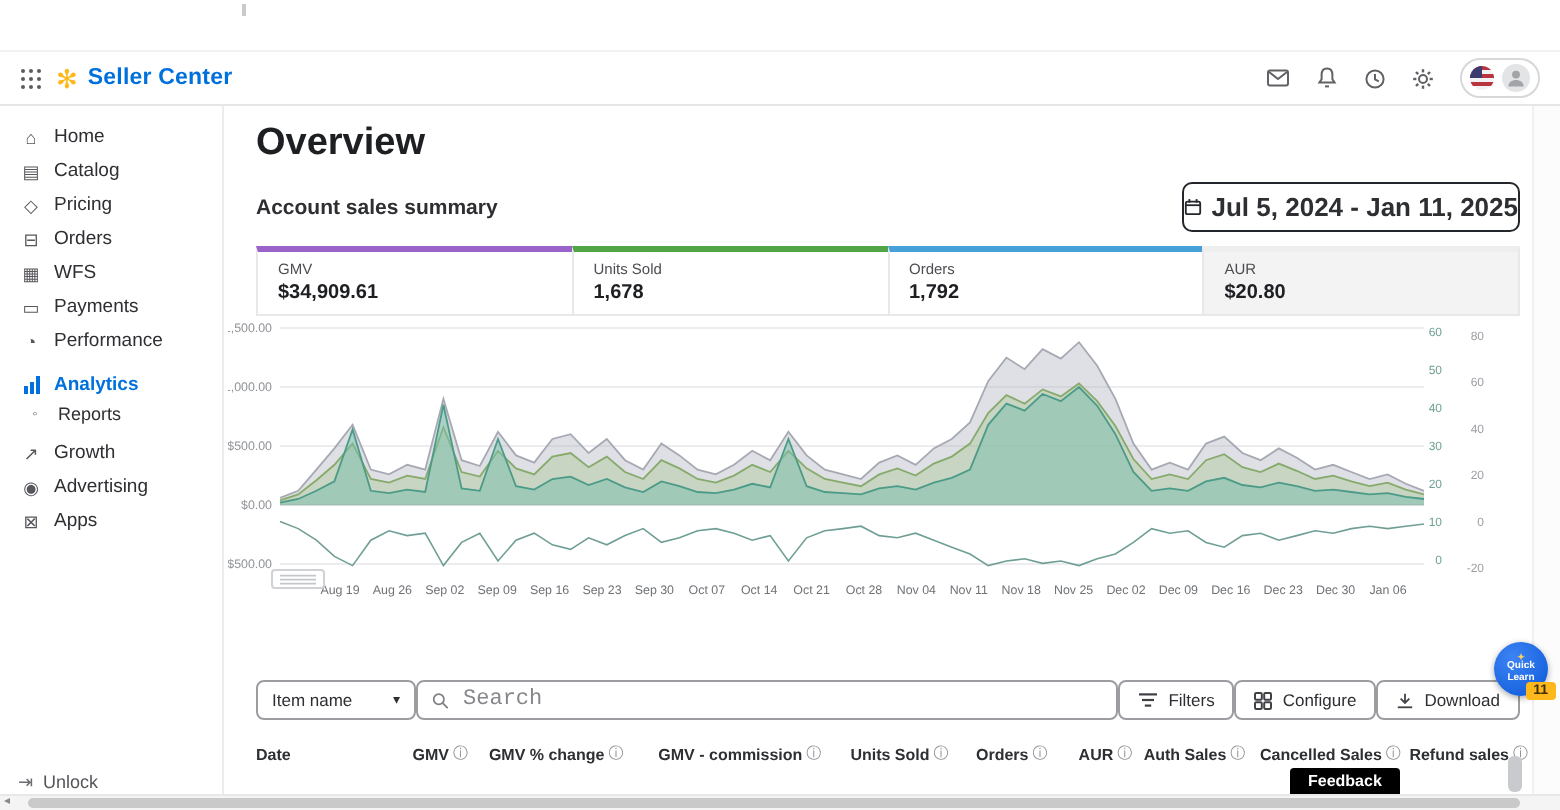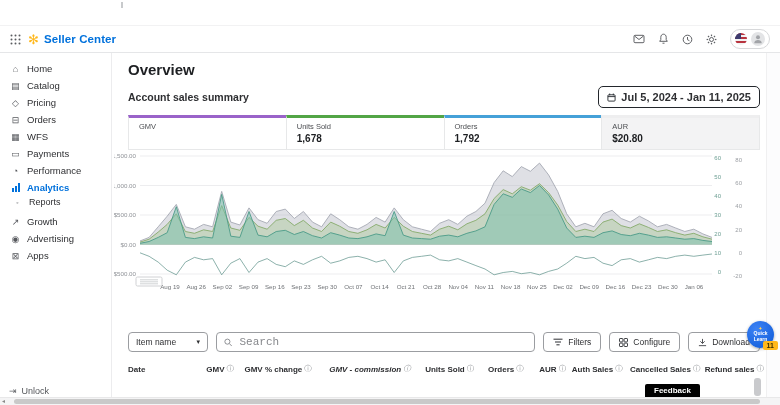--- a/index.html
+++ b/index.html
@@ -28,36 +28,36 @@
   .nav-item .glyph{width:11px;font-size:9px;color:#56585d;text-align:center;flex:none;}
   .nav-item.active{color:#0071dc;font-weight:bold;}
   .nav-item.sub{padding:1px 0 1px 12px;font-size:9px;}
   .nav-item.sub .glyph{font-size:7px;}
   .analytics-bars{display:inline-flex;gap:1px;align-items:flex-end;width:11px;height:9px;justify-content:center;}
   .analytics-bars i{width:2px;background:#0071dc;display:block;}
   .unlock{position:absolute;bottom:9px;left:9px;display:flex;gap:5px;font-size:9px;color:#54565a;align-items:center;cursor:pointer;}
   .unlock .glyph{font-size:9px;color:#6a6c70;}
   
   .main{flex:1;position:relative;padding-left:16px;box-sizing:border-box;background:#fff;}
-  .page-title{font-size:15px;font-weight:bold;color:#1d1f22;margin:8px 8px 0 0;}
+  .page-title{font-size:19px;font-weight:bold;color:#1d1f22;margin:8px 8px 0 0;}
   .tabs{display:flex;margin-top:4px;border-bottom:1px solid #e6e7e8;width:632px;}
   .tab{padding:5px 13px 3px;font-size:8px;font-weight:bold;letter-spacing:.5px;color:#77797e;border-bottom:3px solid transparent;cursor:pointer;white-space:nowrap;}
   .tab.active{color:#2e2f32;border-bottom-color:#0071dc;}
   .section-row{display:flex;align-items:center;justify-content:space-between;width:632px;margin-top:8px;}
   .section-title{font-size:10.5px;font-weight:bold;color:#2e2f32;}
-  .date-btn{display:flex;align-items:center;gap:5px;border:1.5px solid #23272c;border-radius:5px;padding:4px 8px;font-size:11px;font-weight:bold;color:#2e2f32;background:#fff;cursor:pointer;}
+  .date-btn{display:flex;align-items:center;gap:5px;border:1.5px solid #23272c;border-radius:5px;padding:4px 0;font-size:13px;font-weight:bold;color:#2e2f32;background:#fff;cursor:pointer;}
   .cards{display:flex;margin-top:7px;width:632px;}
   .card{flex:1;border:1px solid #e7e8e9;border-top:3px solid #e7e8e9;padding:4px 10px 5px;background:#fff;margin-left:-1px;box-sizing:border-box;cursor:pointer;}
   .card:first-child{margin-left:0;}
   .card .label{font-size:7.5px;color:#4c4e52;}
   .card .value{font-size:10px;font-weight:bold;color:#1d1f22;margin-top:2px;}
   .card.muted{background:#f3f3f4;border-top-color:#eeeeef;}
   .chart-wrap{margin-left:-14px;margin-top:2px;width:648px;height:142px;}
   .chart-wrap svg text{font-family:"Liberation Sans",sans-serif;}
-  .toolbar{display:flex;gap:8px;margin-top:38px;width:632px;align-items:center;}
+  .toolbar{display:flex;margin-top:38px;width:632px;align-items:center;}
   .select{width:80px;border:1px solid #9b9da1;border-radius:4px;height:20px;display:flex;align-items:center;justify-content:space-between;padding:0 7px;font-size:8.5px;color:#2e2f32;background:#fff;box-sizing:border-box;cursor:pointer;flex:none;}
   .caret{font-size:7px;color:#2e2f32;}
   .search{flex:1;border:1px solid #9b9da1;border-radius:4px;height:20px;display:flex;align-items:center;gap:5px;padding:0 7px;background:#fff;box-sizing:border-box;}
   .search input{border:none;outline:none;font-size:11px;color:#2e2f32;width:100%;font-family:Liberation Mono, monospace;background:transparent;}
   .search input::placeholder{color:#85878b;}
   .btn{display:flex;align-items:center;gap:5px;border:1px solid #9b9da1;border-radius:4px;height:20px;padding:0 9px;font-size:8.5px;color:#2e2f32;background:#fff;cursor:pointer;font-family:inherit;white-space:nowrap;flex:none;}
   .table-head{display:flex;width:636px;margin-top:12px;font-size:8px;font-weight:bold;color:#2e2f32;}
   .col{display:flex;gap:2px;align-items:center;justify-content:flex-end;white-space:nowrap;cursor:pointer;}
   .col.first{justify-content:flex-start;}
   .info{font-size:7.5px;color:#8f9296;font-weight:normal;cursor:pointer;}
@@ -172,21 +172,21 @@
           <span>WFS</span>
         </div>
         <div class="nav-item">
           <span class="glyph">▭</span>
           <span>Payments</span>
         </div>
         <div class="nav-item">
           <span class="glyph">◔</span>
           <span>Performance</span>
         </div>
-        <div class="nav-item active" style="">
+        <div class="nav-item active" style="margin-top: 5px;">
           <span class="analytics-bars glyph">
             <i style="height: 4px;"></i>
             <i style="height: 6px;"></i>
             <i style="height: 9px;"></i>
           </span>
           <span>Analytics</span>
         </div>
         <div class="nav-item sub">
           <span class="glyph">◦</span>
           <span>Reports</span>
@@ -223,20 +223,21 @@
             <line x1="7" y1="0.6" x2="7" y2="2.6"></line>
             <line x1="1" y1="4" x2="9" y2="4"></line>
         </svg>
         <span>Jul 5, 2024 - Jan 11, 2025</span>
       </button>
     </div>
 
     <div class="cards" id="cards">
         <div class="card" style="border-top-color: rgb(154, 99, 201);">
           <div class="label">GMV</div>
+          <div class="value">$34,909.61</div>
         </div>
         <div class="card" style="border-top-color: rgb(82, 165, 70);">
           <div class="label">Units Sold</div>
           <div class="value">1,678</div>
         </div>
         <div class="card" style="border-top-color: rgb(69, 161, 216);">
           <div class="label">Orders</div>
           <div class="value">1,792</div>
         </div>
         <div class="card muted">
@@ -351,21 +352,21 @@
           <span>Date</span>
         </div>
         <div class="col" style="flex: 8 1 0%;">
           <span>GMV</span>
           <span class="info">ⓘ</span>
         </div>
         <div class="col" style="flex: 11 1 0%;">
           <span>GMV % change</span>
           <span class="info">ⓘ</span>
         </div>
-        <div class="col" style="flex: 14 1 0%; font-style: italic;">
+        <div class="col" style="flex: 14 1 0%;">
           <span>GMV - commission</span>
           <span class="info">ⓘ</span>
         </div>
         <div class="col" style="flex: 9 1 0%;">
           <span>Units Sold</span>
           <span class="info">ⓘ</span>
         </div>
         <div class="col" style="flex: 7 1 0%;">
           <span>Orders</span>
           <span class="info">ⓘ</span>

